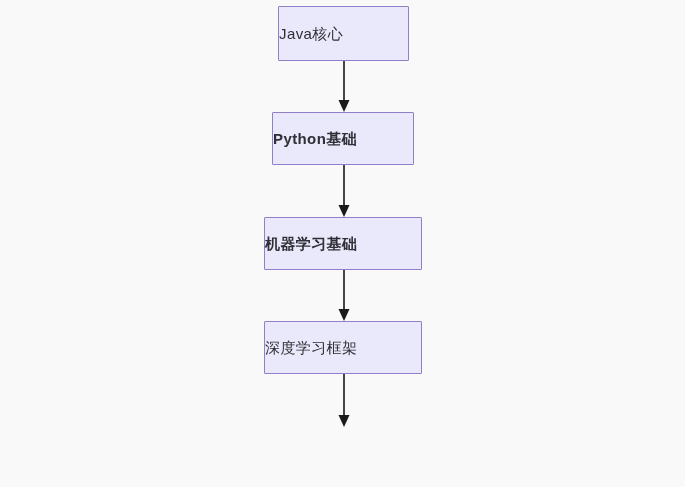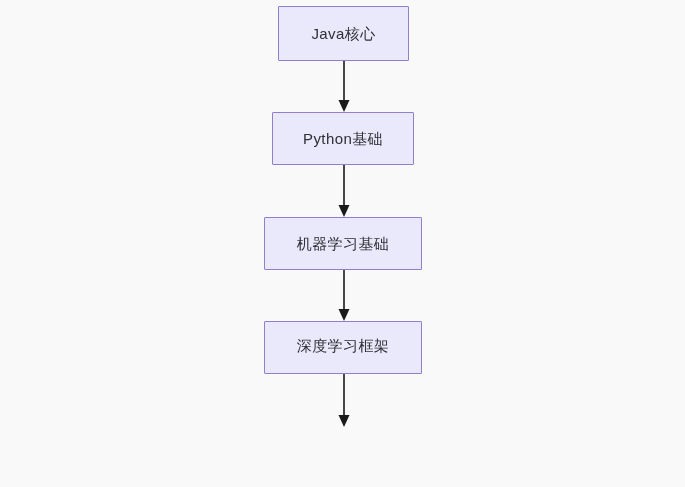--- a/index.html
+++ b/index.html
@@ -20,21 +20,20 @@
     background: #f9f9f9;
   }
   .node {
     position: absolute;
     box-sizing: border-box;
     background: #eae8fb;
     border: 1.5px solid #9180c9;
     border-radius: 1px;
     display: flex;
     align-items: center;
-    justify-content: center;
     color: #2f2f35;
     font-size: 15px;
     line-height: 1;
     letter-spacing: 0.4px;
     white-space: nowrap;
   }
   .node-label {
     display: block;
   }
   .edge-svg {
@@ -75,26 +74,26 @@
     <g>
       <line class="edge-line" x1="344" y1="374" x2="344" y2="419"></line>
       <polygon class="edge-head" points="344,427 338.5,415 349.5,415"></polygon>
     </g>
   </svg>
 
   <div class="node" style="left:278px; top:6px; width:131px; height:55px;">
     <span class="node-label">Java核心</span>
   </div>
 
-  <div class="node" style="left:272px; top:112px; width:142px; height:53px;">
+  <div class="node" style="left:272px; top:112px; width:142px; height:53px;font-weight:bold;">
     <span class="node-label">Python基础</span>
   </div>
 
-  <div class="node" style="left:264px; top:217px; width:158px; height:53px;">
+  <div class="node" style="left:264px; top:217px; width:158px; height:53px;font-weight:bold;">
     <span class="node-label">机器学习基础</span>
   </div>
 
-  <div class="node" style="left:264px; top:321px; width:158px; height:53px;font-family:Liberation Mono, monospace;">
+  <div class="node" style="left:264px; top:321px; width:158px; height:53px;">
     <span class="node-label">深度学习框架</span>
   </div>
 
 
 </div>
 
 </body></html>

